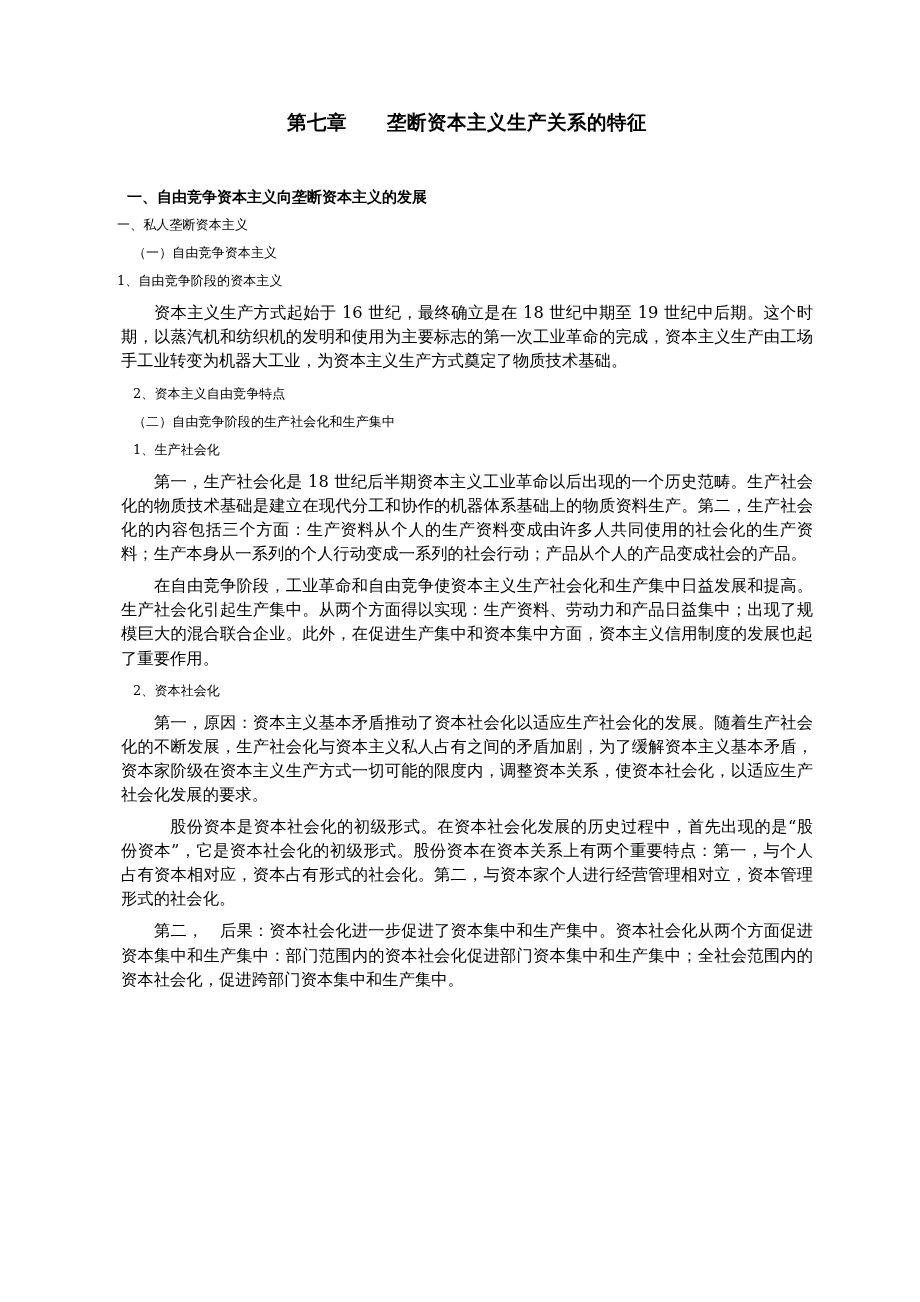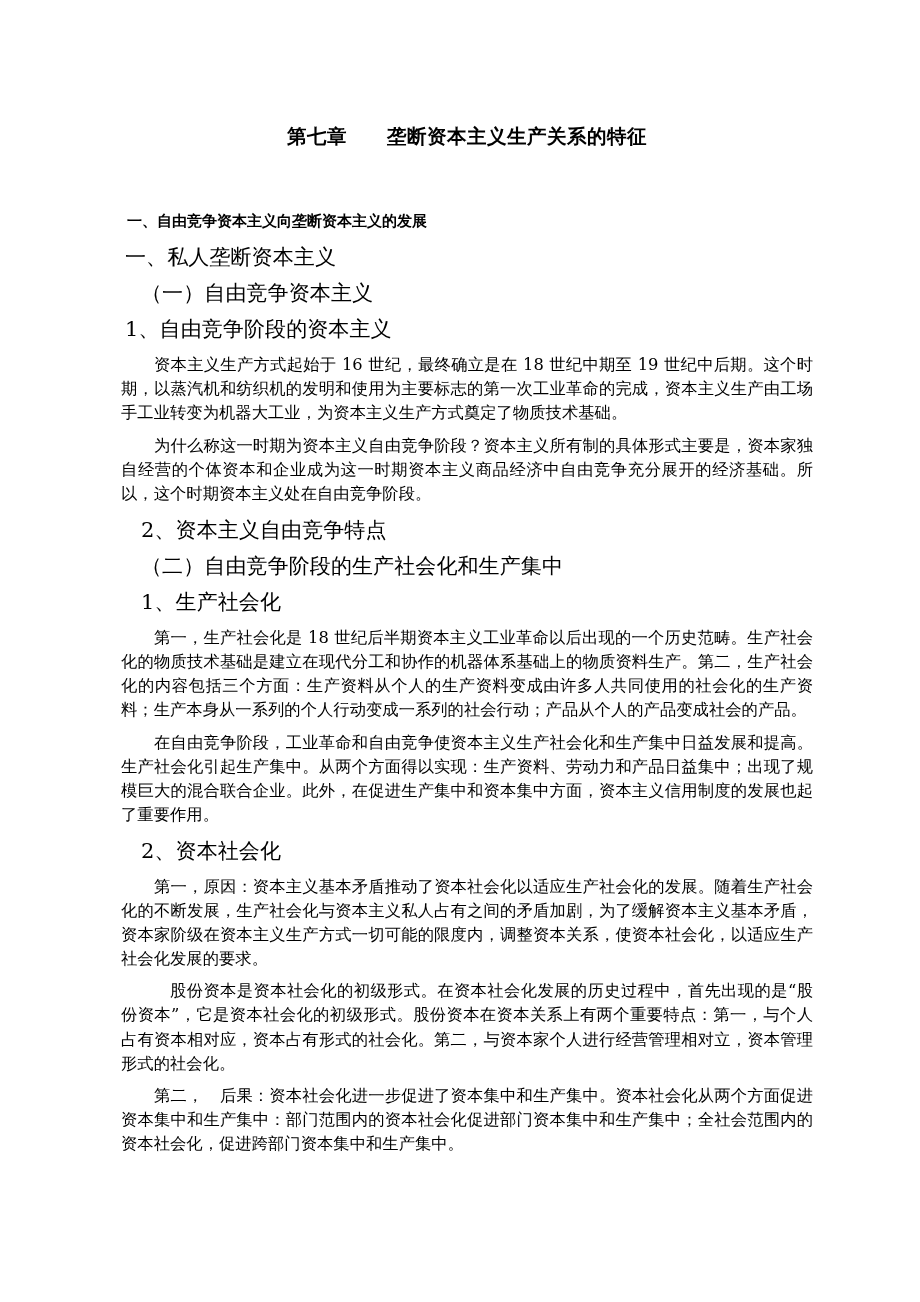--- a/index.html
+++ b/index.html
@@ -31,42 +31,42 @@
   }
 
   
   .doc-title {
     font-family: "DejaVu Sans", "Liberation Sans", sans-serif;
     font-weight: bold;
     font-size: 19.5px;
     line-height: 26px;
     text-align: center;
     letter-spacing: 0.5px;
-    margin: 14px;
+    margin: 0;
     padding-top: 110px;
     white-space: pre;
   }
 
   
   .sec-head {
     font-family: "DejaVu Sans", "Liberation Sans", sans-serif;
     font-weight: bold;
     font-size: 15px;
     line-height: 24px;
     margin: 4px;
     padding-top: 45px;
     text-indent: 10px;
     letter-spacing: 0px;
   }
 
   
   .line {
-    font-size: 21px;
+    font-size: 13px;
     line-height: 24.1px;
-    margin: 12px;
+    margin: 4px;
     letter-spacing: 0.1px;
     white-space: pre;
   }
 
   .ind-0  { text-indent: 0; }
   .ind-1  { text-indent: 16px; }
 
   
   .para {
     font-size: 16.3px;
@@ -88,21 +88,20 @@
 
     <h1 class="doc-title">第七章　　垄断资本主义生产关系的特征</h1>
 
     <h2 class="sec-head">一、自由竞争资本主义向垄断资本主义的发展</h2>
 
     <p class="line ind-0">一、私人垄断资本主义</p>
     <p class="line ind-1">（一）自由竞争资本主义</p>
     <p class="line ind-0">1、自由竞争阶段的资本主义</p>
 
     <p class="para">资本主义生产方式起始于 16 世纪，最终确立是在 18 世纪中期至 19 世纪中后期。这个时期，以蒸汽机和纺织机的发明和使用为主要标志的第一次工业革命的完成，资本主义生产由工场手工业转变为机器大工业，为资本主义生产方式奠定了物质技术基础。</p>
-    <p class="para">为什么称这一时期为资本主义自由竞争阶段？资本主义所有制的具体形式主要是，资本家独自经营的个体资本和企业成为这一时期资本主义商品经济中自由竞争充分展开的经济基础。所以，这个时期资本主义处在自由竞争阶段。</p>
 
     <p class="line ind-1">2、资本主义自由竞争特点</p>
 
 
     <p class="line ind-1">（二）自由竞争阶段的生产社会化和生产集中</p>
     <p class="line ind-1">1、生产社会化</p>
 
     <p class="para">第一，生产社会化是 18 世纪后半期资本主义工业革命以后出现的一个历史范畴。生产社会化的物质技术基础是建立在现代分工和协作的机器体系基础上的物质资料生产。第二，生产社会化的内容包括三个方面：生产资料从个人的生产资料变成由许多人共同使用的社会化的生产资料；生产本身从一系列的个人行动变成一系列的社会行动；产品从个人的产品变成社会的产品。</p>
     <p class="para">在自由竞争阶段，工业革命和自由竞争使资本主义生产社会化和生产集中日益发展和提高。生产社会化引起生产集中。从两个方面得以实现：生产资料、劳动力和产品日益集中；出现了规模巨大的混合联合企业。此外，在促进生产集中和资本集中方面，资本主义信用制度的发展也起了重要作用。</p>
 

